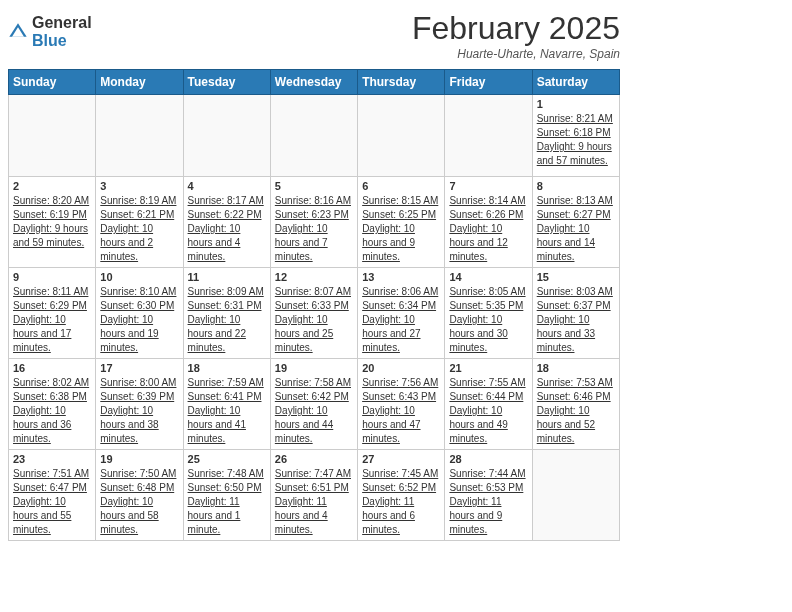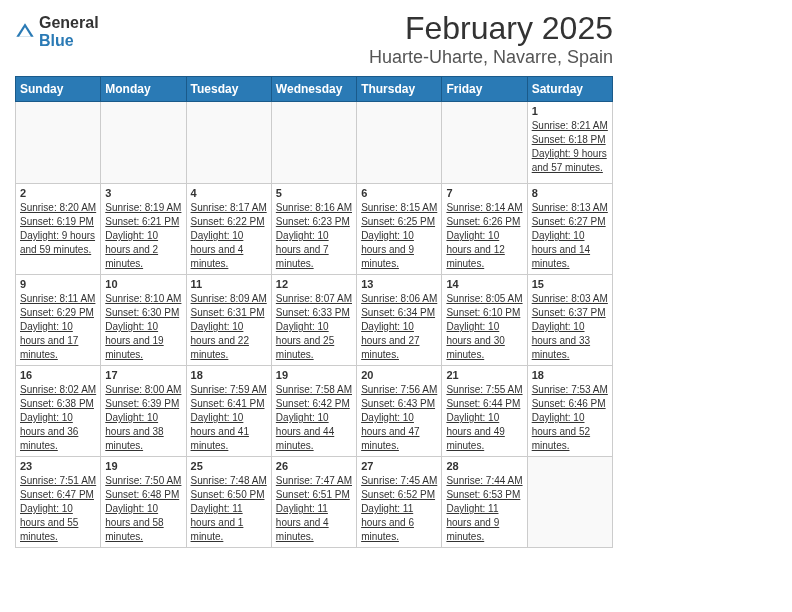--- a/index.html
+++ b/index.html
@@ -6,21 +6,21 @@
     body {
       font-family: Arial, sans-serif;
       background: #fff;
       width: 792px;
       height: 612px;
       overflow: hidden;
     }
     .page {
       width: 628px;
       height: 612px;
-      padding: 10px 15px;
+      padding: 10px 8px;
     }
     .header {
       display: flex;
       align-items: flex-start;
       justify-content: space-between;
       margin-bottom: 8px;
     }
     .logo {
       display: flex;
       align-items: center;
@@ -49,22 +49,23 @@
     .title-block {
       text-align: right;
     }
     .month-title {
       font-size: 32px;
       color: #333;
       font-weight: normal;
       margin-left: 38px;
     }
     .location {
-      font-size: 18px;
+      font-size: 12px;
       color: #555;
+      font-style: italic;
     }
     .calendar {
       width: 100%;
       border-collapse: collapse;
       table-layout: fixed;
     }
     .calendar th {
       background-color: #2a7ab5;
       color: #fff;
       font-size: 12px;
@@ -218,21 +219,21 @@
           </td>
           <td>
             <span class="day-number">13</span>
             <div class="day-info">Sunrise: 8:06 AM
 Sunset: 6:34 PM
 Daylight: 10 hours and 27 minutes.</div>
           </td>
           <td>
             <span class="day-number">14</span>
             <div class="day-info">Sunrise: 8:05 AM
-Sunset: 6:10 PM
+Sunset: 5:35 PM
 Daylight: 10 hours and 30 minutes.</div>
           </td>
           <td>
             <span class="day-number">15</span>
             <div class="day-info">Sunrise: 8:03 AM
 Sunset: 6:37 PM
 Daylight: 10 hours and 33 minutes.</div>
           </td>
         </tr>
         <tr>

